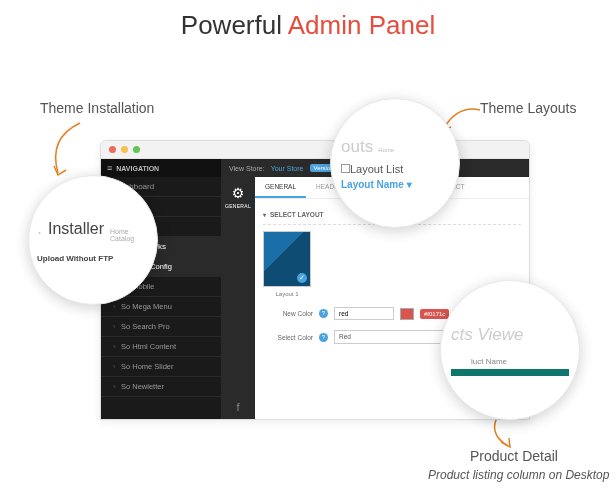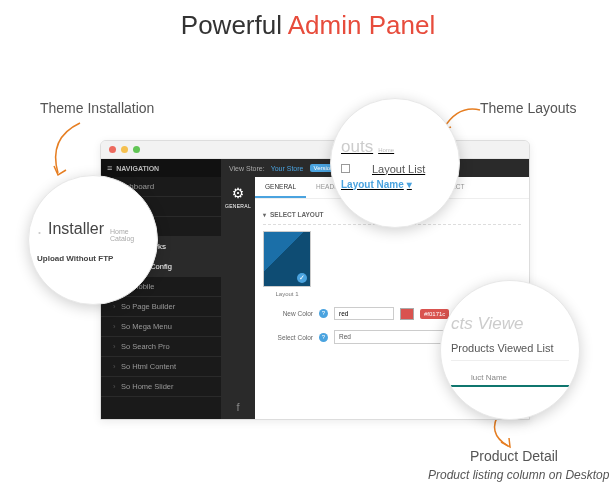--- a/index.html
+++ b/index.html
@@ -72,32 +72,32 @@
 
 
 .mag1 { left:28px; top:175px; width:130px; height:130px; padding:10px 8px; }
 .mag1 .r1 { display:flex; align-items:baseline; gap:6px; }
 .mag1 .installer { font-size:16px; color:#444; }
 .mag1 .hcat { font-size:7px; color:#aaa; }
 .mag1 .ext { font-size:8px; color:#777; margin-top:8px; border-top:1px solid #eee; border-bottom:1px solid #eee; padding:5px 0; }
 .mag1 .upl { font-size:8px; font-weight:bold; color:#444; margin-top:12px; }
 
 
-.mag2 { left:330px; top:98px; width:130px; height:130px; padding:8px 10px; text-align:left;text-decoration:underline; }
+.mag2 { left:330px; top:98px; width:130px; height:130px; padding:8px 10px; text-align:left; }
 .mag2 .top { color:#ccc; font-size:17px; display:flex; align-items:baseline; gap:5px;}
 .mag2 .home { font-size:6px; color:#bbb; }
-.mag2 .mid { font-size:11px; color:#555; margin-top:6px; display:flex; align-items:center; gap:22px;}
+.mag2 .mid { font-size:11px; color:#555; margin-top:6px; display:flex; align-items:center; gap:0;}
 .mag2 .chk { width:9px; height:9px; border:1px solid #999; display:inline-block; }
 .mag2 .bot { color:#4aa3df; font-size:10px; font-weight:bold; margin-top:4px; display:flex; align-items:center; gap:3px;}
 
 
 .mag3 { left:440px; top:280px; width:140px; height:140px; padding:10px; }
 .mag3 .t1 { color:#ccc; font-size:17px; text-align:left; font-style:italic;}
 .mag3 .t2 { font-size:11px; color:#555; margin-top:8px; border-bottom:1px solid #eee; padding-bottom:6px;}
-.mag3 .t3 { font-size:8px; color:#888; margin-top:12px; border-bottom:2px solid #0f766e; padding-bottom:3px; padding-left:20px;}
+.mag3 .t3 { font-size:8px; color:#888; margin-top:12px; border-bottom:7px solid #0f766e; padding-bottom:3px; padding-left:20px;}
 </style>
 </head>
 <body>
 
 <h1 class="title">
   <span>Powerful </span><span class="accent">Admin Panel</span>
 </h1>
 
 <div class="label" style="left:40px; top:100px;">Theme Installation</div>
 <div class="label" style="left:480px; top:100px;">Theme Layouts</div>
@@ -125,25 +125,25 @@
   </div>
   <div class="app">
     <div class="sidebar">
       <div class="navhdr">NAVIGATION</div>
       <div class="navitem">Dashboard</div>
       <div class="navitem">Catalog</div>
       <div class="navitem">Extensions</div>
       <div class="navitem active">penCartWorks</div>
       <div class="navitem sub active">Themes Config</div>
       <div class="navitem sub">So Mobile</div>
-      <div class="navitem sub">So Page Builder</div>
       <div class="navitem sub">So Mega Menu</div>
       <div class="navitem sub">So Search Pro</div>
       <div class="navitem sub">So Html Content</div>
       <div class="navitem sub">So Home Slider</div>
+      <div class="navitem sub">So Newletter</div>
     </div>
     <div class="main">
       <div class="topbar">
         <span>View Store:</span>
         <a>Your Store</a>
         <span class="badge-v">Version 1.0.2</span>
       </div>
       <div class="body2">
         <div class="iconcol">
           <span class="gear">⚙</span>
@@ -202,15 +202,14 @@
       <span>Layout List</span>
     </div>
   <div class="bot">
       <span>Layout Name</span>
       <span>▾</span>
     </div>
 </div>
 
 <div class="mag mag3">
   <div class="t1">cts Viewe</div>
-  <div class="t2">Products Viewed List</div>
   <div class="t3">luct Name</div>
 </div>
 
 </body></html>

